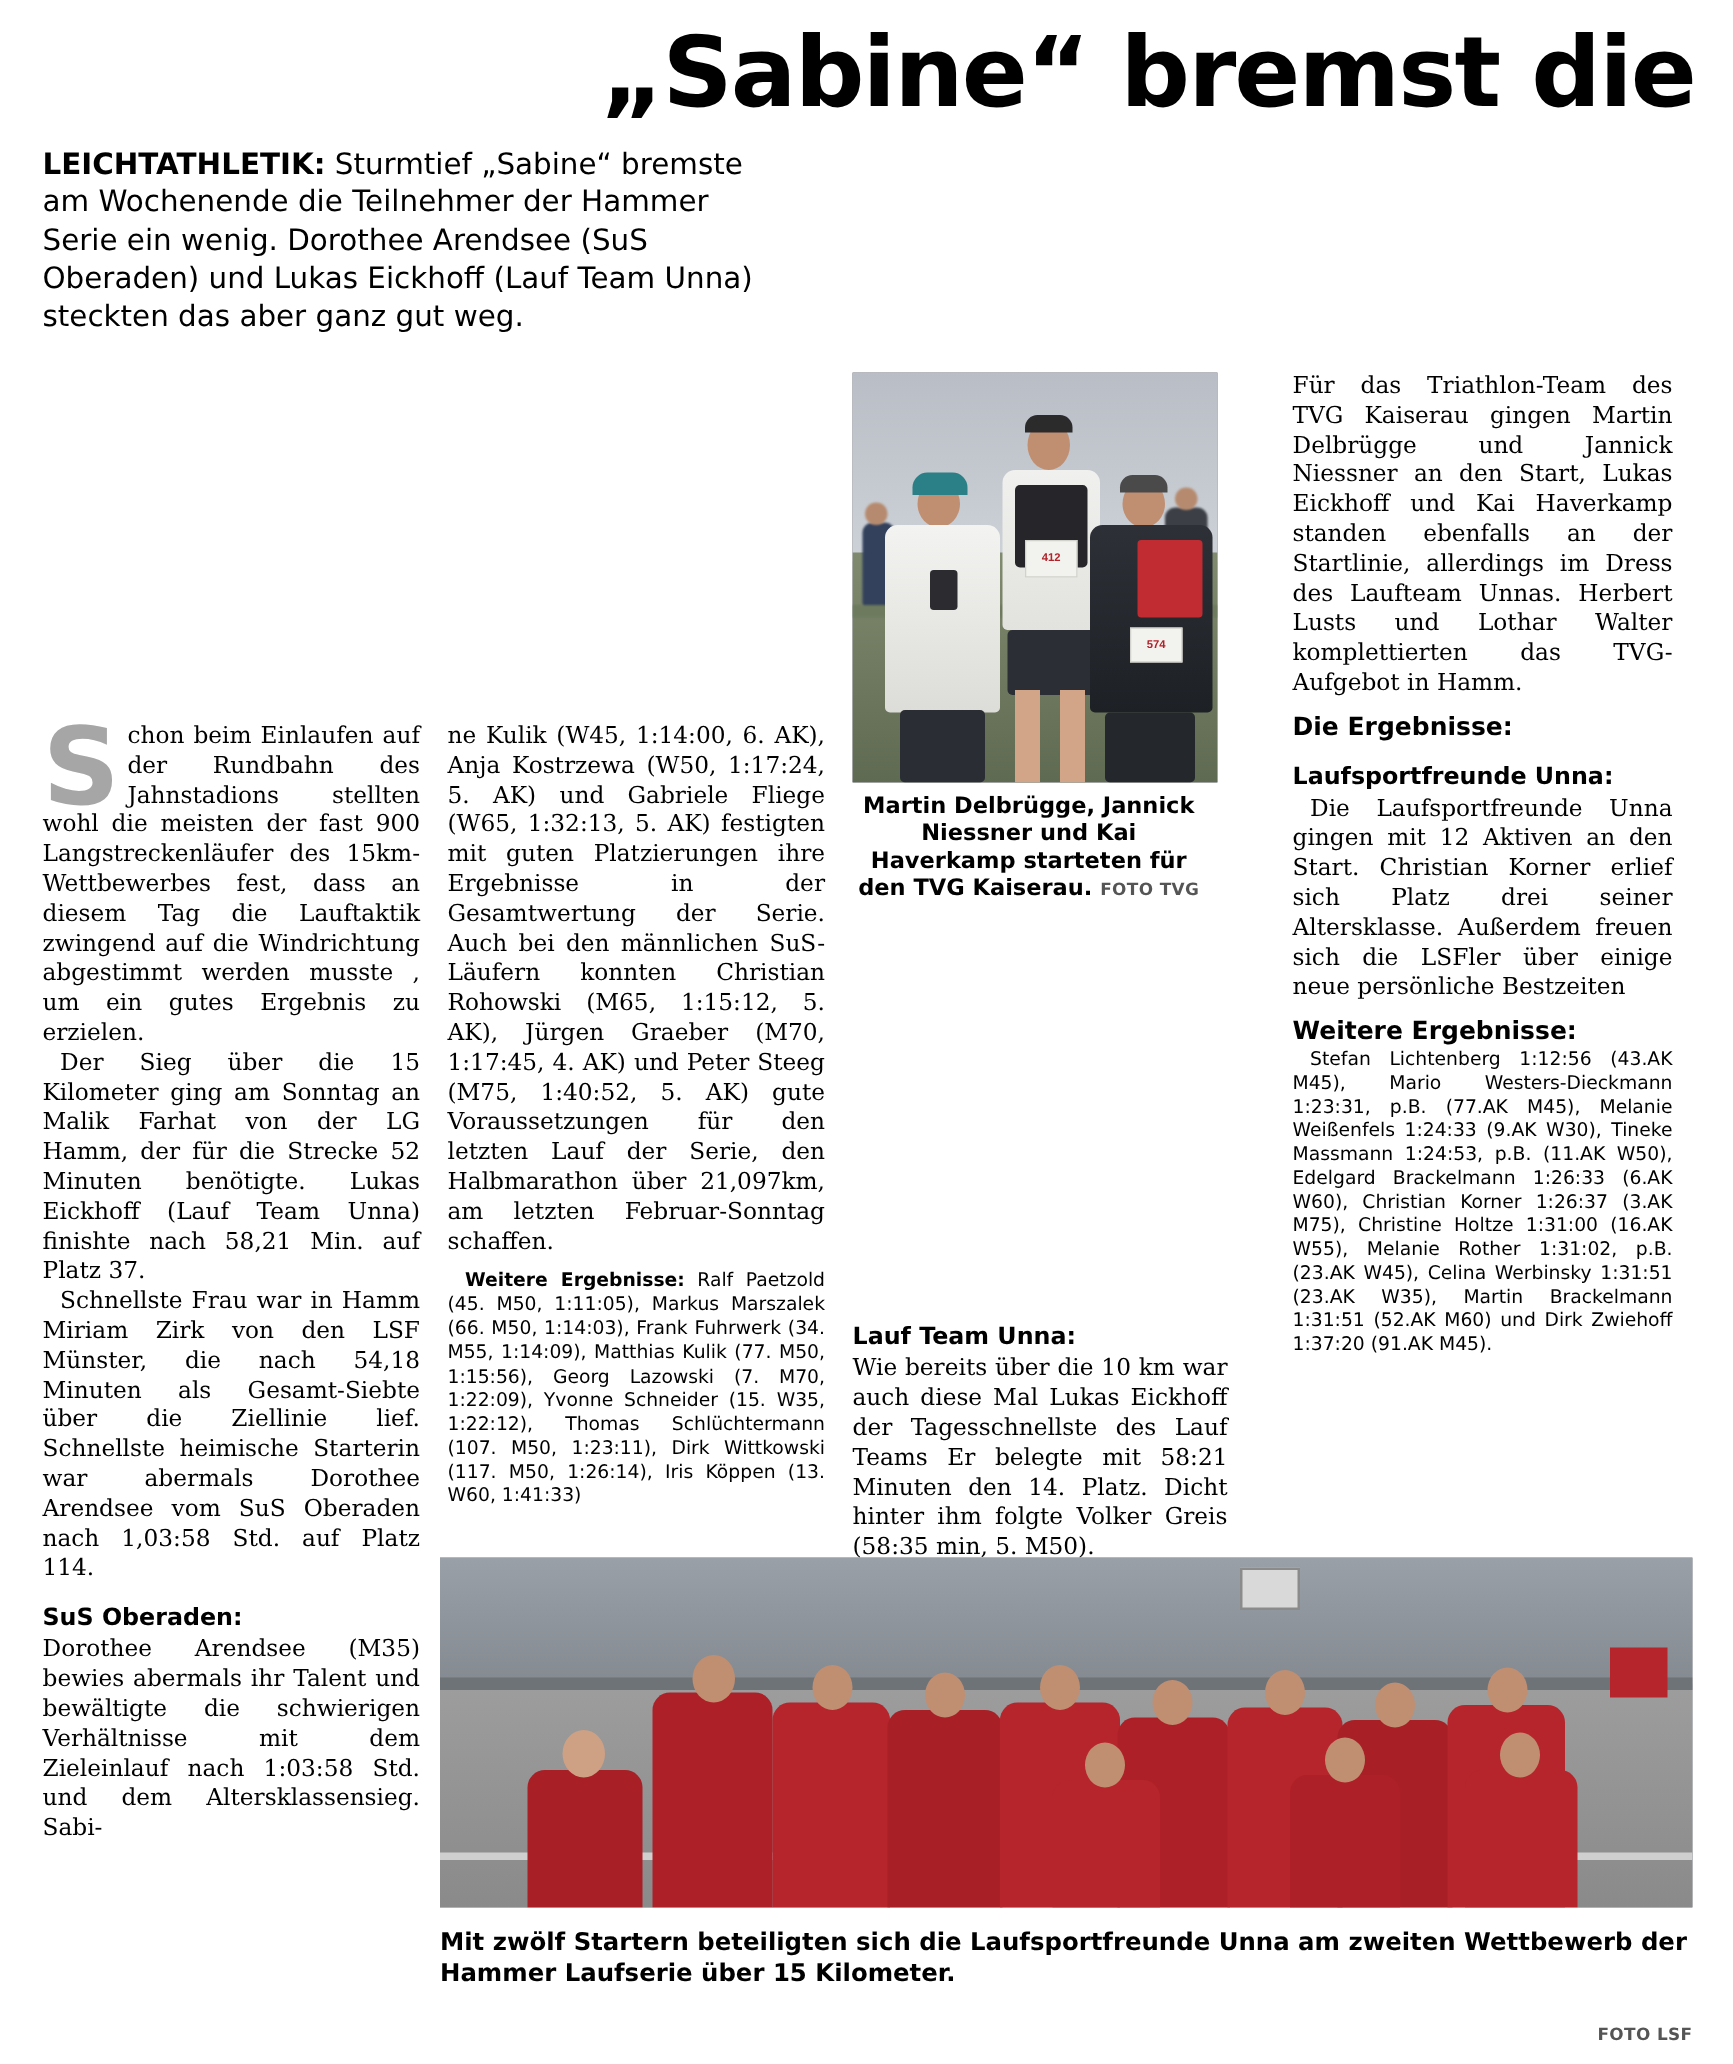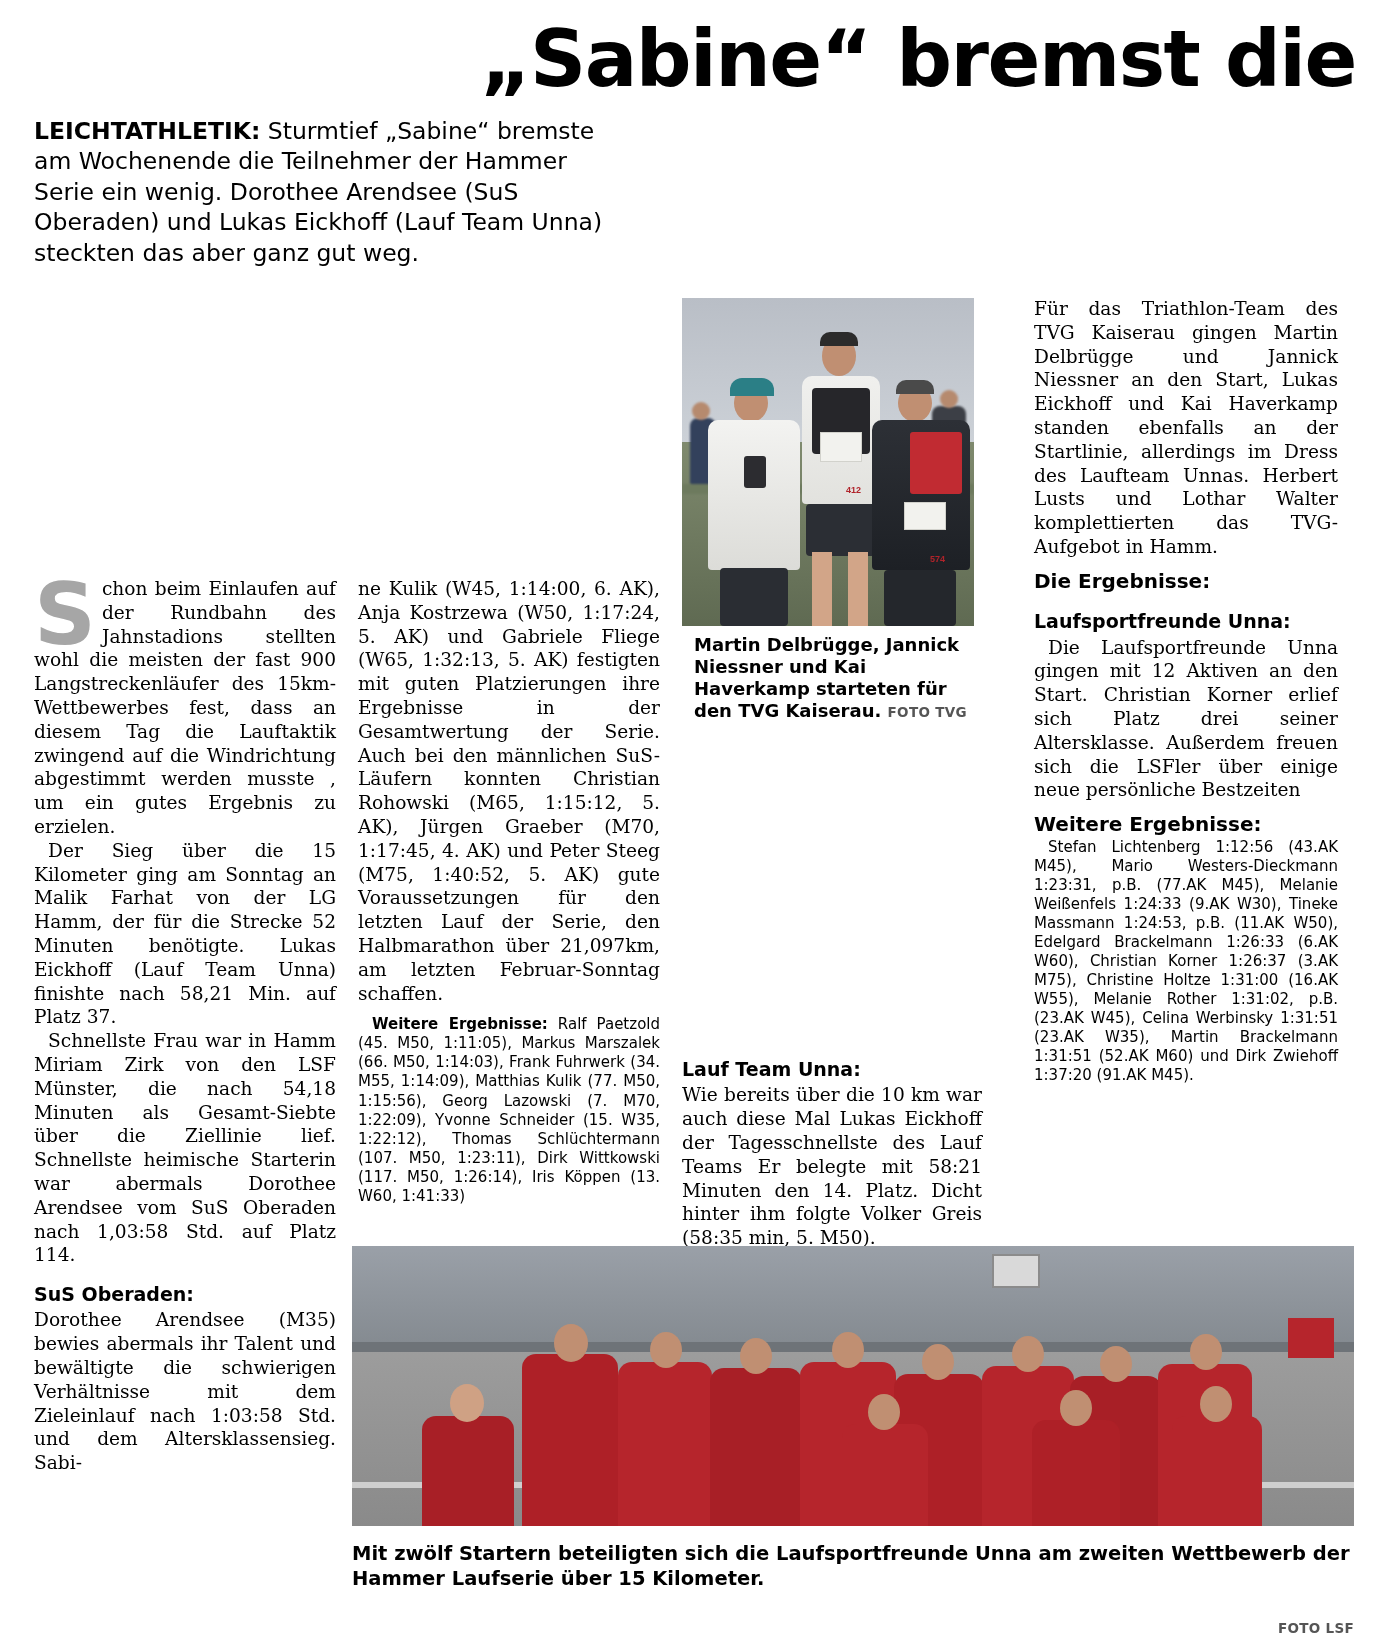--- a/index.html
+++ b/index.html
@@ -124,28 +124,29 @@
     position: absolute;
     left: 682px;
     top: 276px;
     width: 292px;
     height: 328px;
     overflow: hidden;
     background: #6f737a;
   }
   .photo-cap {
     position: absolute;
-    left: 694px;
+    left: 677px;
     top: 612px;
     width: 292px;
     font-family: "DejaVu Sans", sans-serif;
     font-weight: bold;
     font-size: 18px;
     line-height: 1.22;
     color: #000;
+    text-align: center;
   }
   .credit {
     font-weight: bold;
     font-size: 13.5px;
     color: #555;
     letter-spacing: .3px;
   }
 
   
   .photo-bottom {
@@ -183,21 +184,21 @@
   .ph { position: absolute; }
   .sky  { left:0; top:0; right:0; height:46%; background: linear-gradient(#b9bec6,#cdd2d8); }
   .grnd { left:0; bottom:0; right:0; height:56%; background: linear-gradient(#7f8a6e,#5f6a52); }
   .blur { filter: blur(1px); }
   .person { position:absolute; bottom:0; }
   .head { position:absolute; border-radius:50%; background:#c08f72; }
   .torso { position:absolute; border-radius:10px 10px 4px 4px; }
   .bib { position:absolute; background:#f2f2ee; border:1px solid #d2d2cc; }
   .bibtxt {
     font-family:"Liberation Sans", sans-serif;
-    font-size:9px; text-align:right; color:#b0232a; font-weight:bold; line-height:1;margin-top:44px;
+    font-size:9px; text-align:center; color:#b0232a; font-weight:bold; line-height:1;
   }
 
   .stand { position:absolute; left:0; right:0; top:0; height:38%; background:linear-gradient(#9aa0a8,#83898f); }
   .track { position:absolute; left:0; right:0; bottom:0; height:64%; background:linear-gradient(#9d9d9d,#8a8a8a); }
   .redrow { position:absolute; }
 </style>
 </head>
 <body>
 
 <div class="page">

